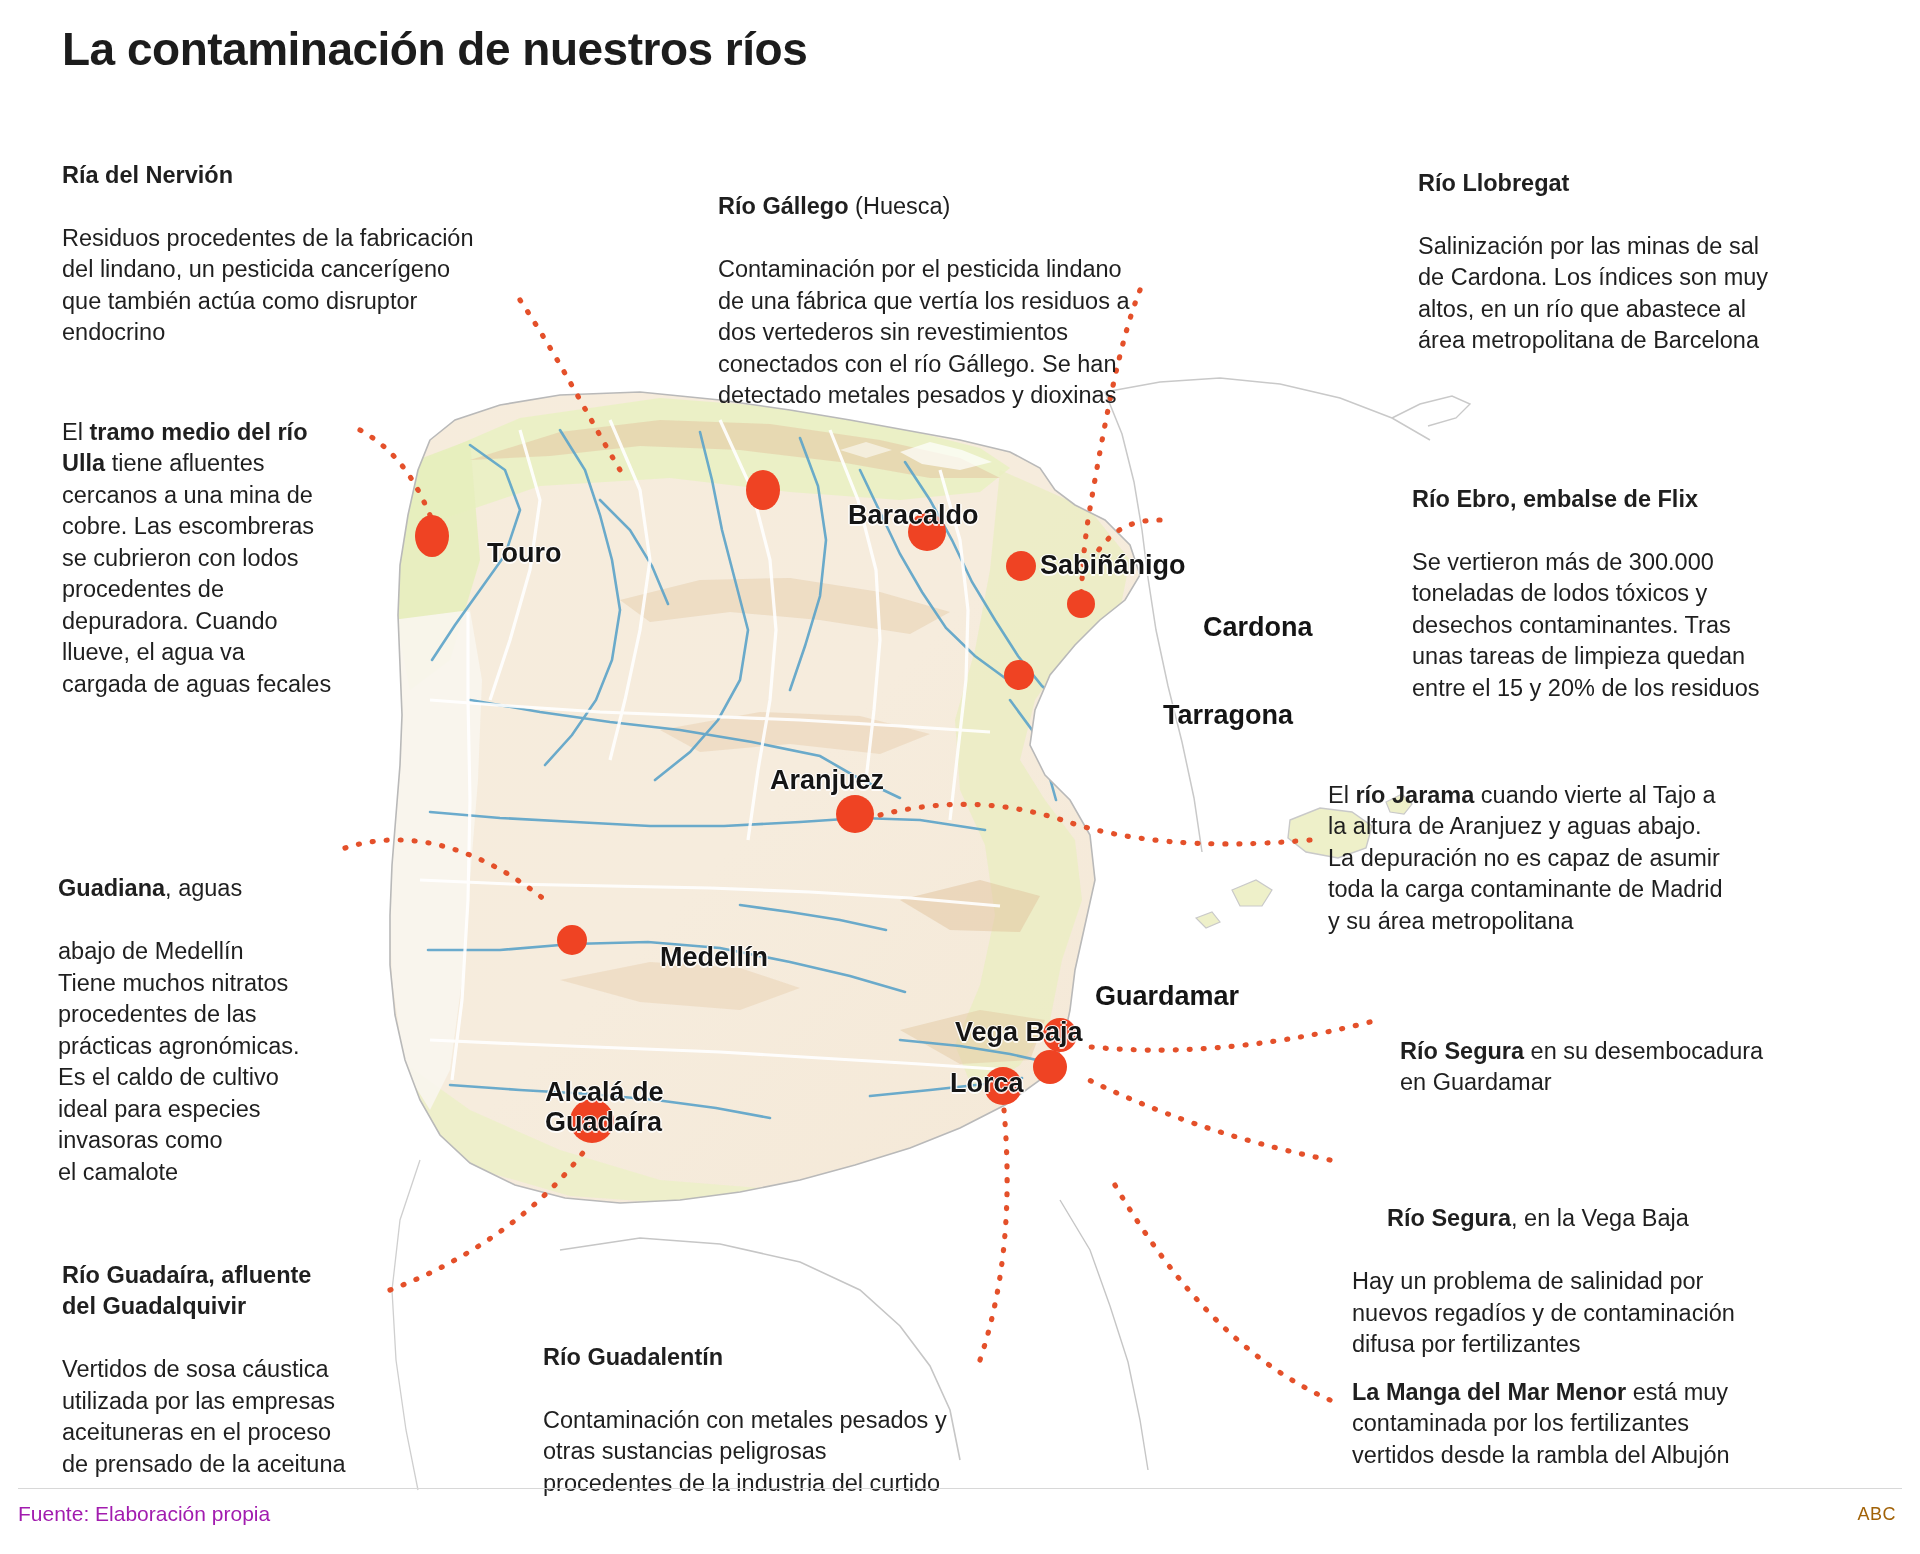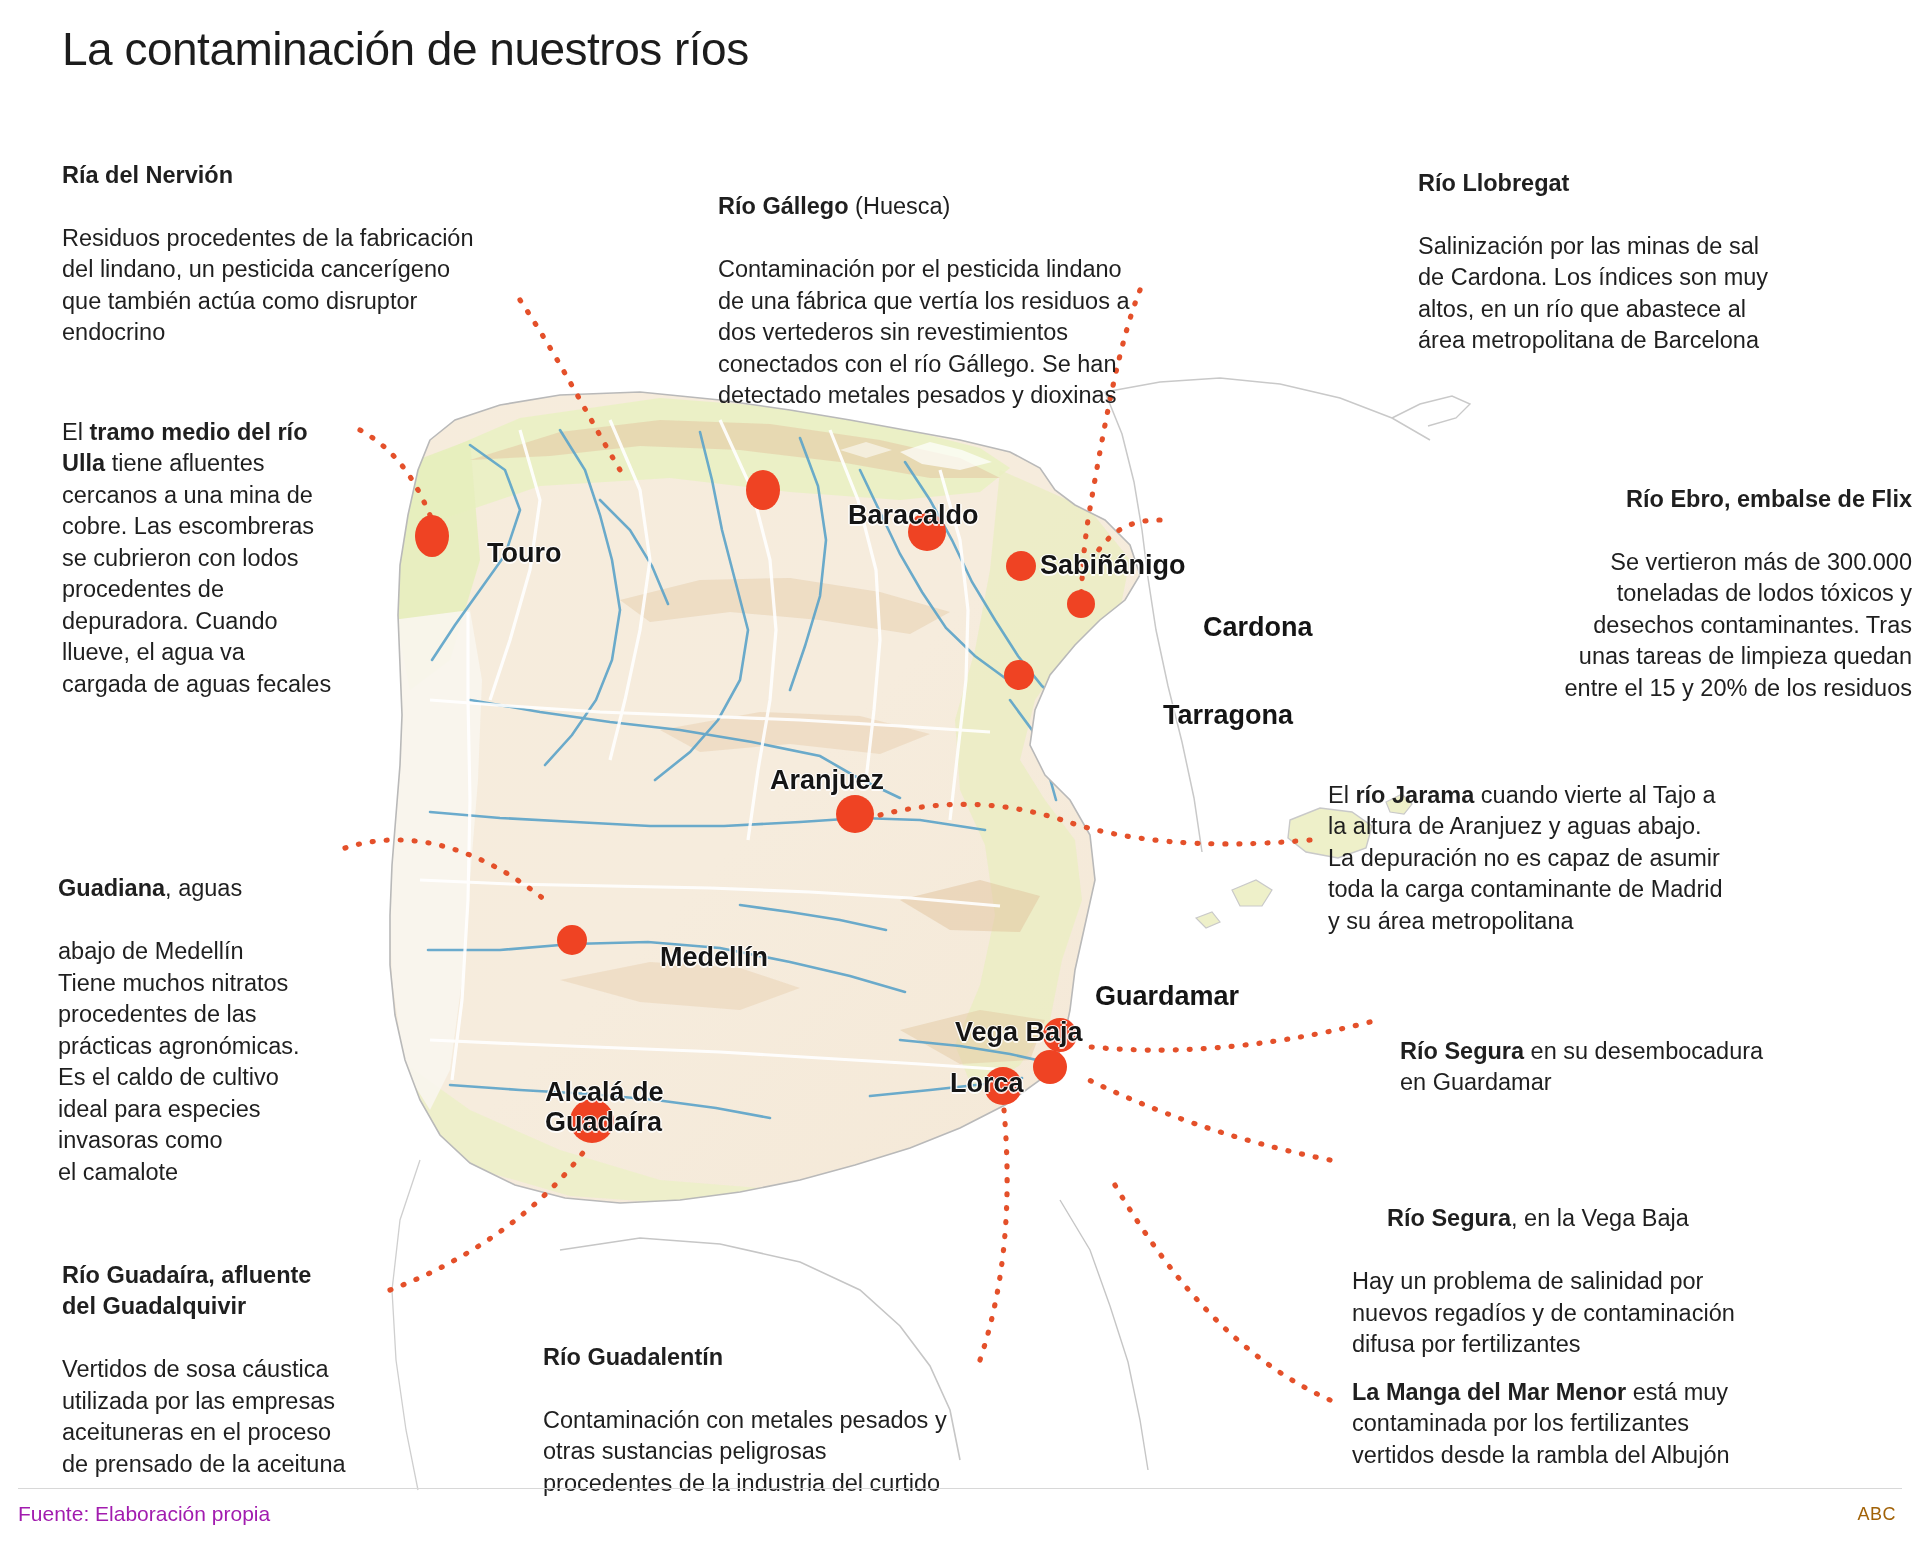--- a/index.html
+++ b/index.html
@@ -17,21 +17,21 @@
     color: #1a1a1a;
     overflow: hidden;
   }
 
   
   #title {
     position: absolute;
     left: 62px;
     top: 22px;
     font-size: 46px;
-    font-weight: normal;
+    font-weight: bold;
     letter-spacing: -0.5px;
     color: #1c1c1c;
     white-space: nowrap;
   }
 
   
   #map-layer {
     position: absolute;
     left: 0;
     top: 0;
@@ -278,21 +278,21 @@
 Ulla</span><span style="white-space:pre-line;"> tiene afluentes
 cercanos a una mina de
 cobre. Las escombreras
 se cubrieron con lodos
 procedentes de
 depuradora. Cuando
 llueve, el agua va
 cargada de aguas fecales</span>
   </div>
 
-  <div class="note" style="left:1412px; top:452px; width:500px;text-align:right;">
+  <div class="note" style="left:1412px; top:452px; width:500px;">
     <span class="ttl">Río Ebro, embalse de Flix</span>
     <span class="body">Se vertieron más de 300.000
 toneladas de lodos tóxicos y
 desechos contaminantes.  Tras
 unas tareas de limpieza quedan
 entre el 15 y 20% de los residuos</span>
   </div>
 
   <div class="note" style="left:58px; top:810px; width:300px;">
     <span style="display:block;">

